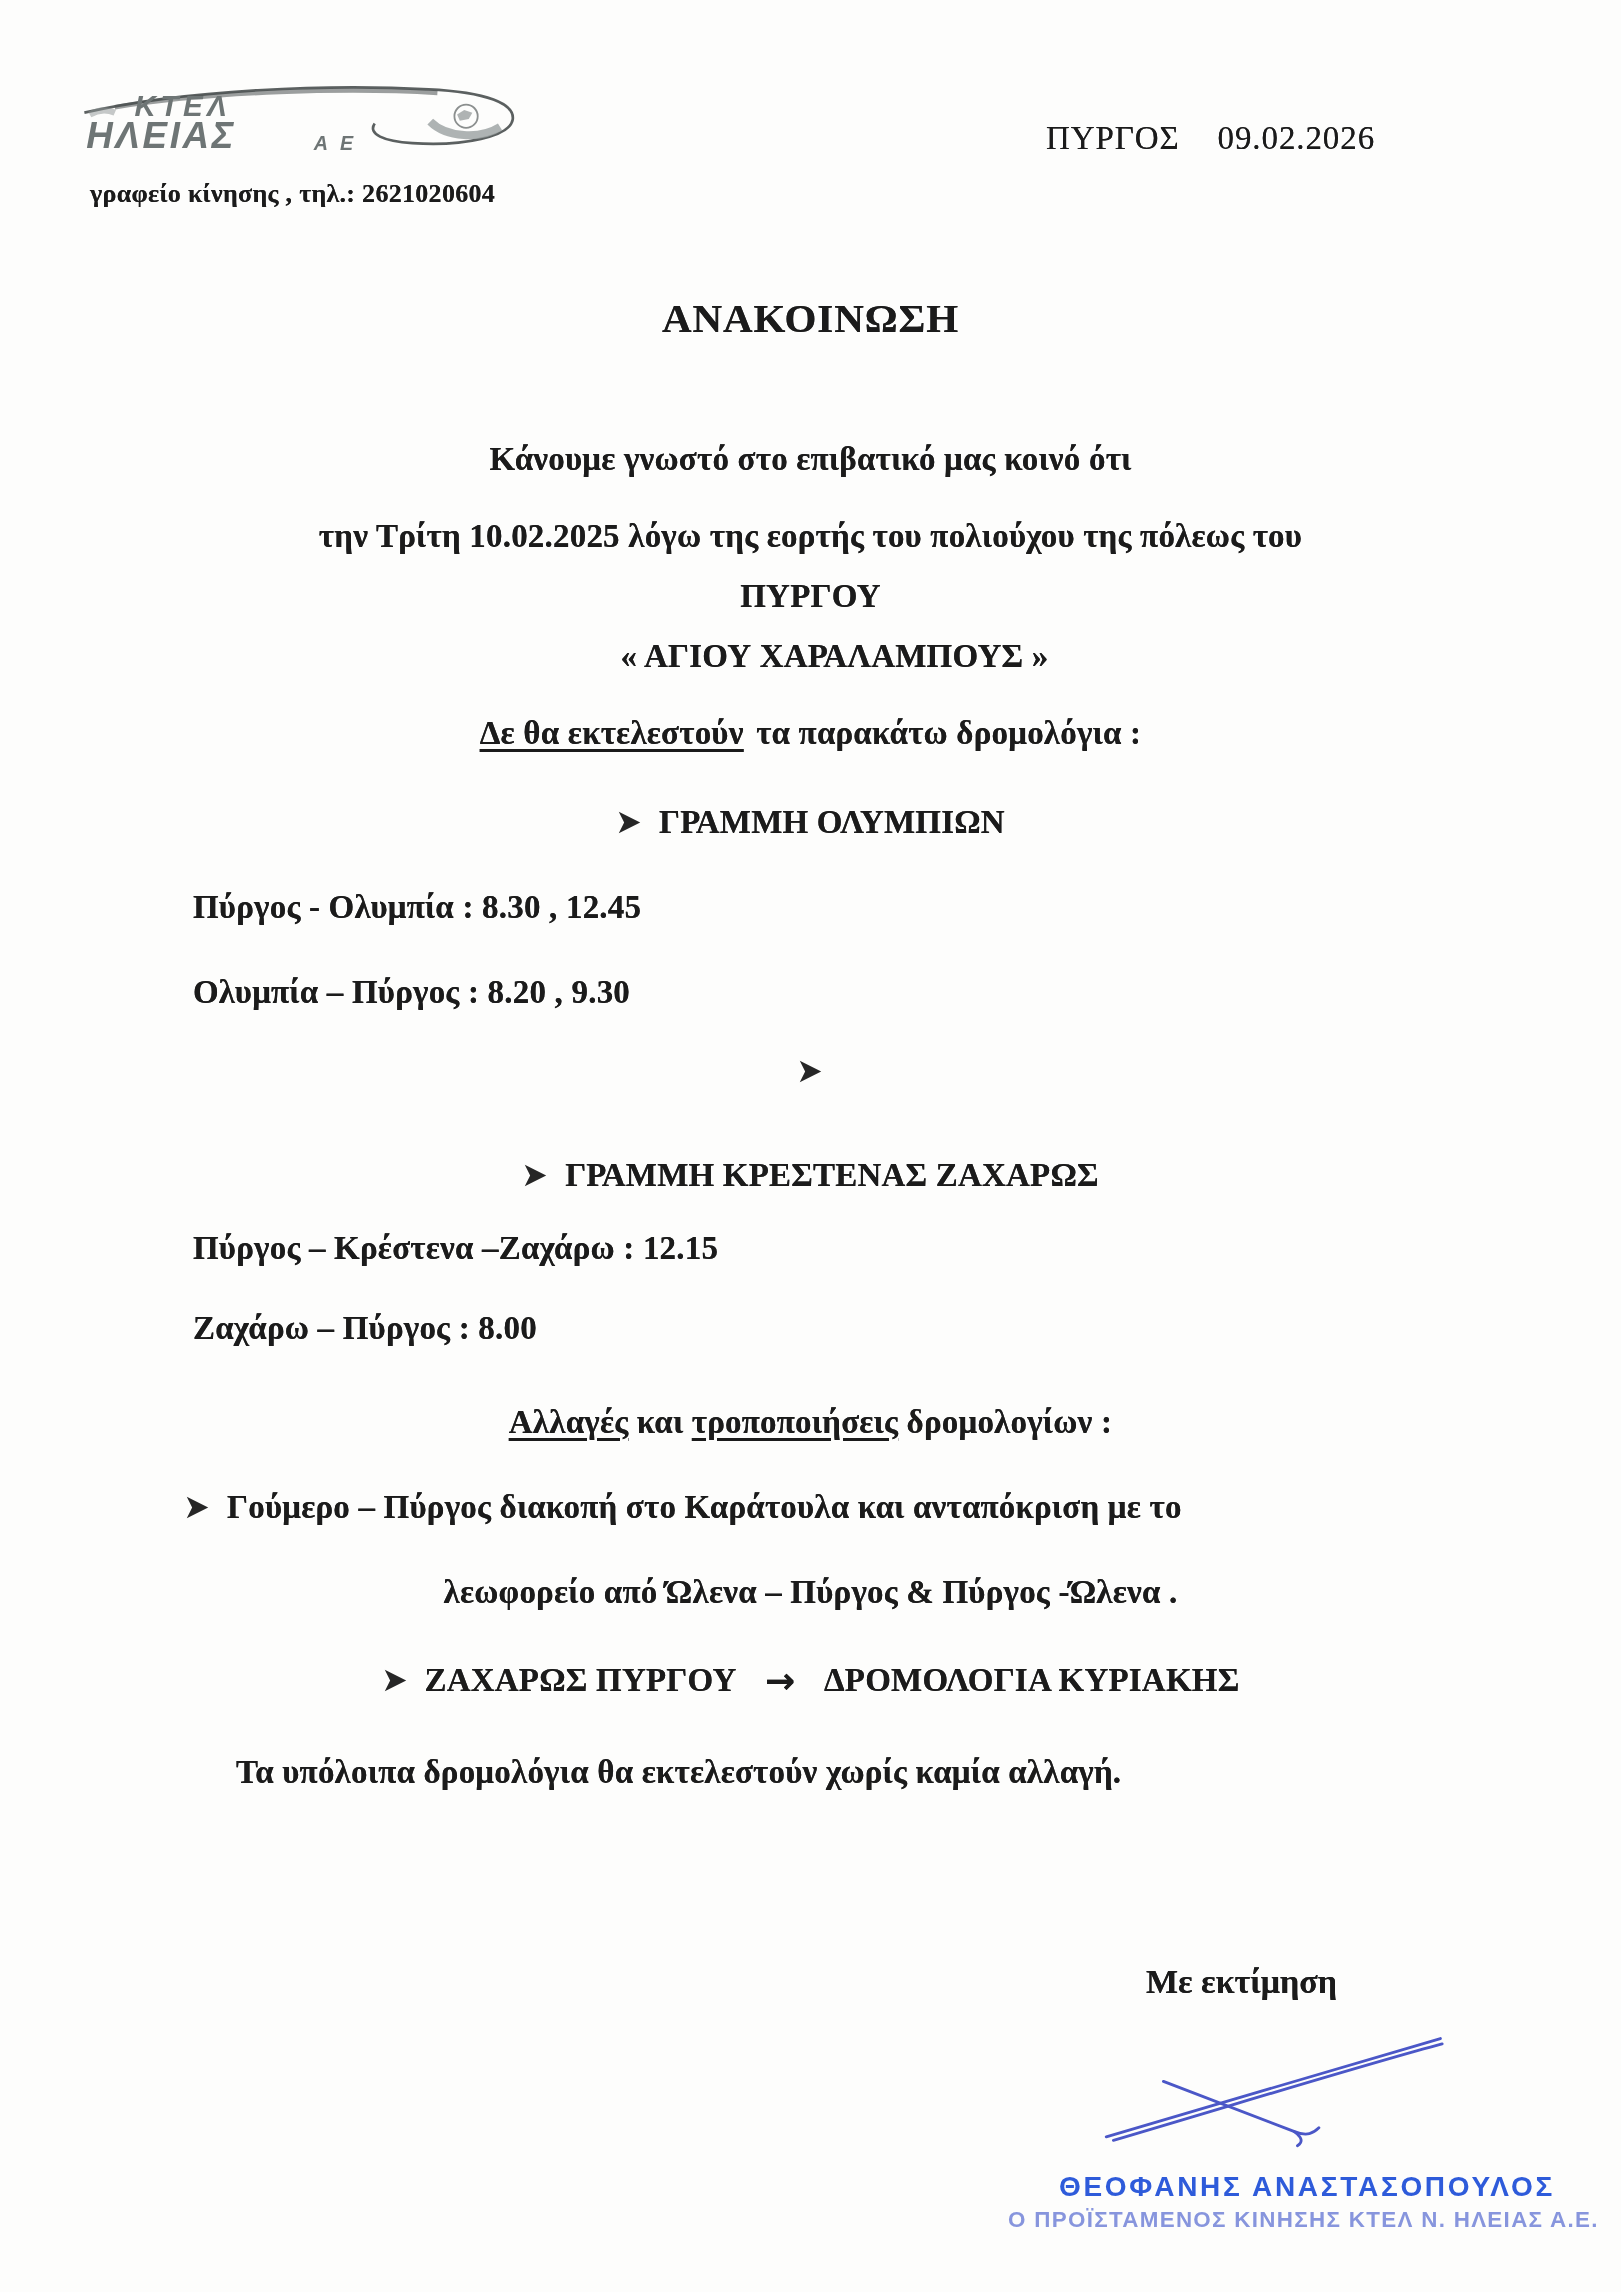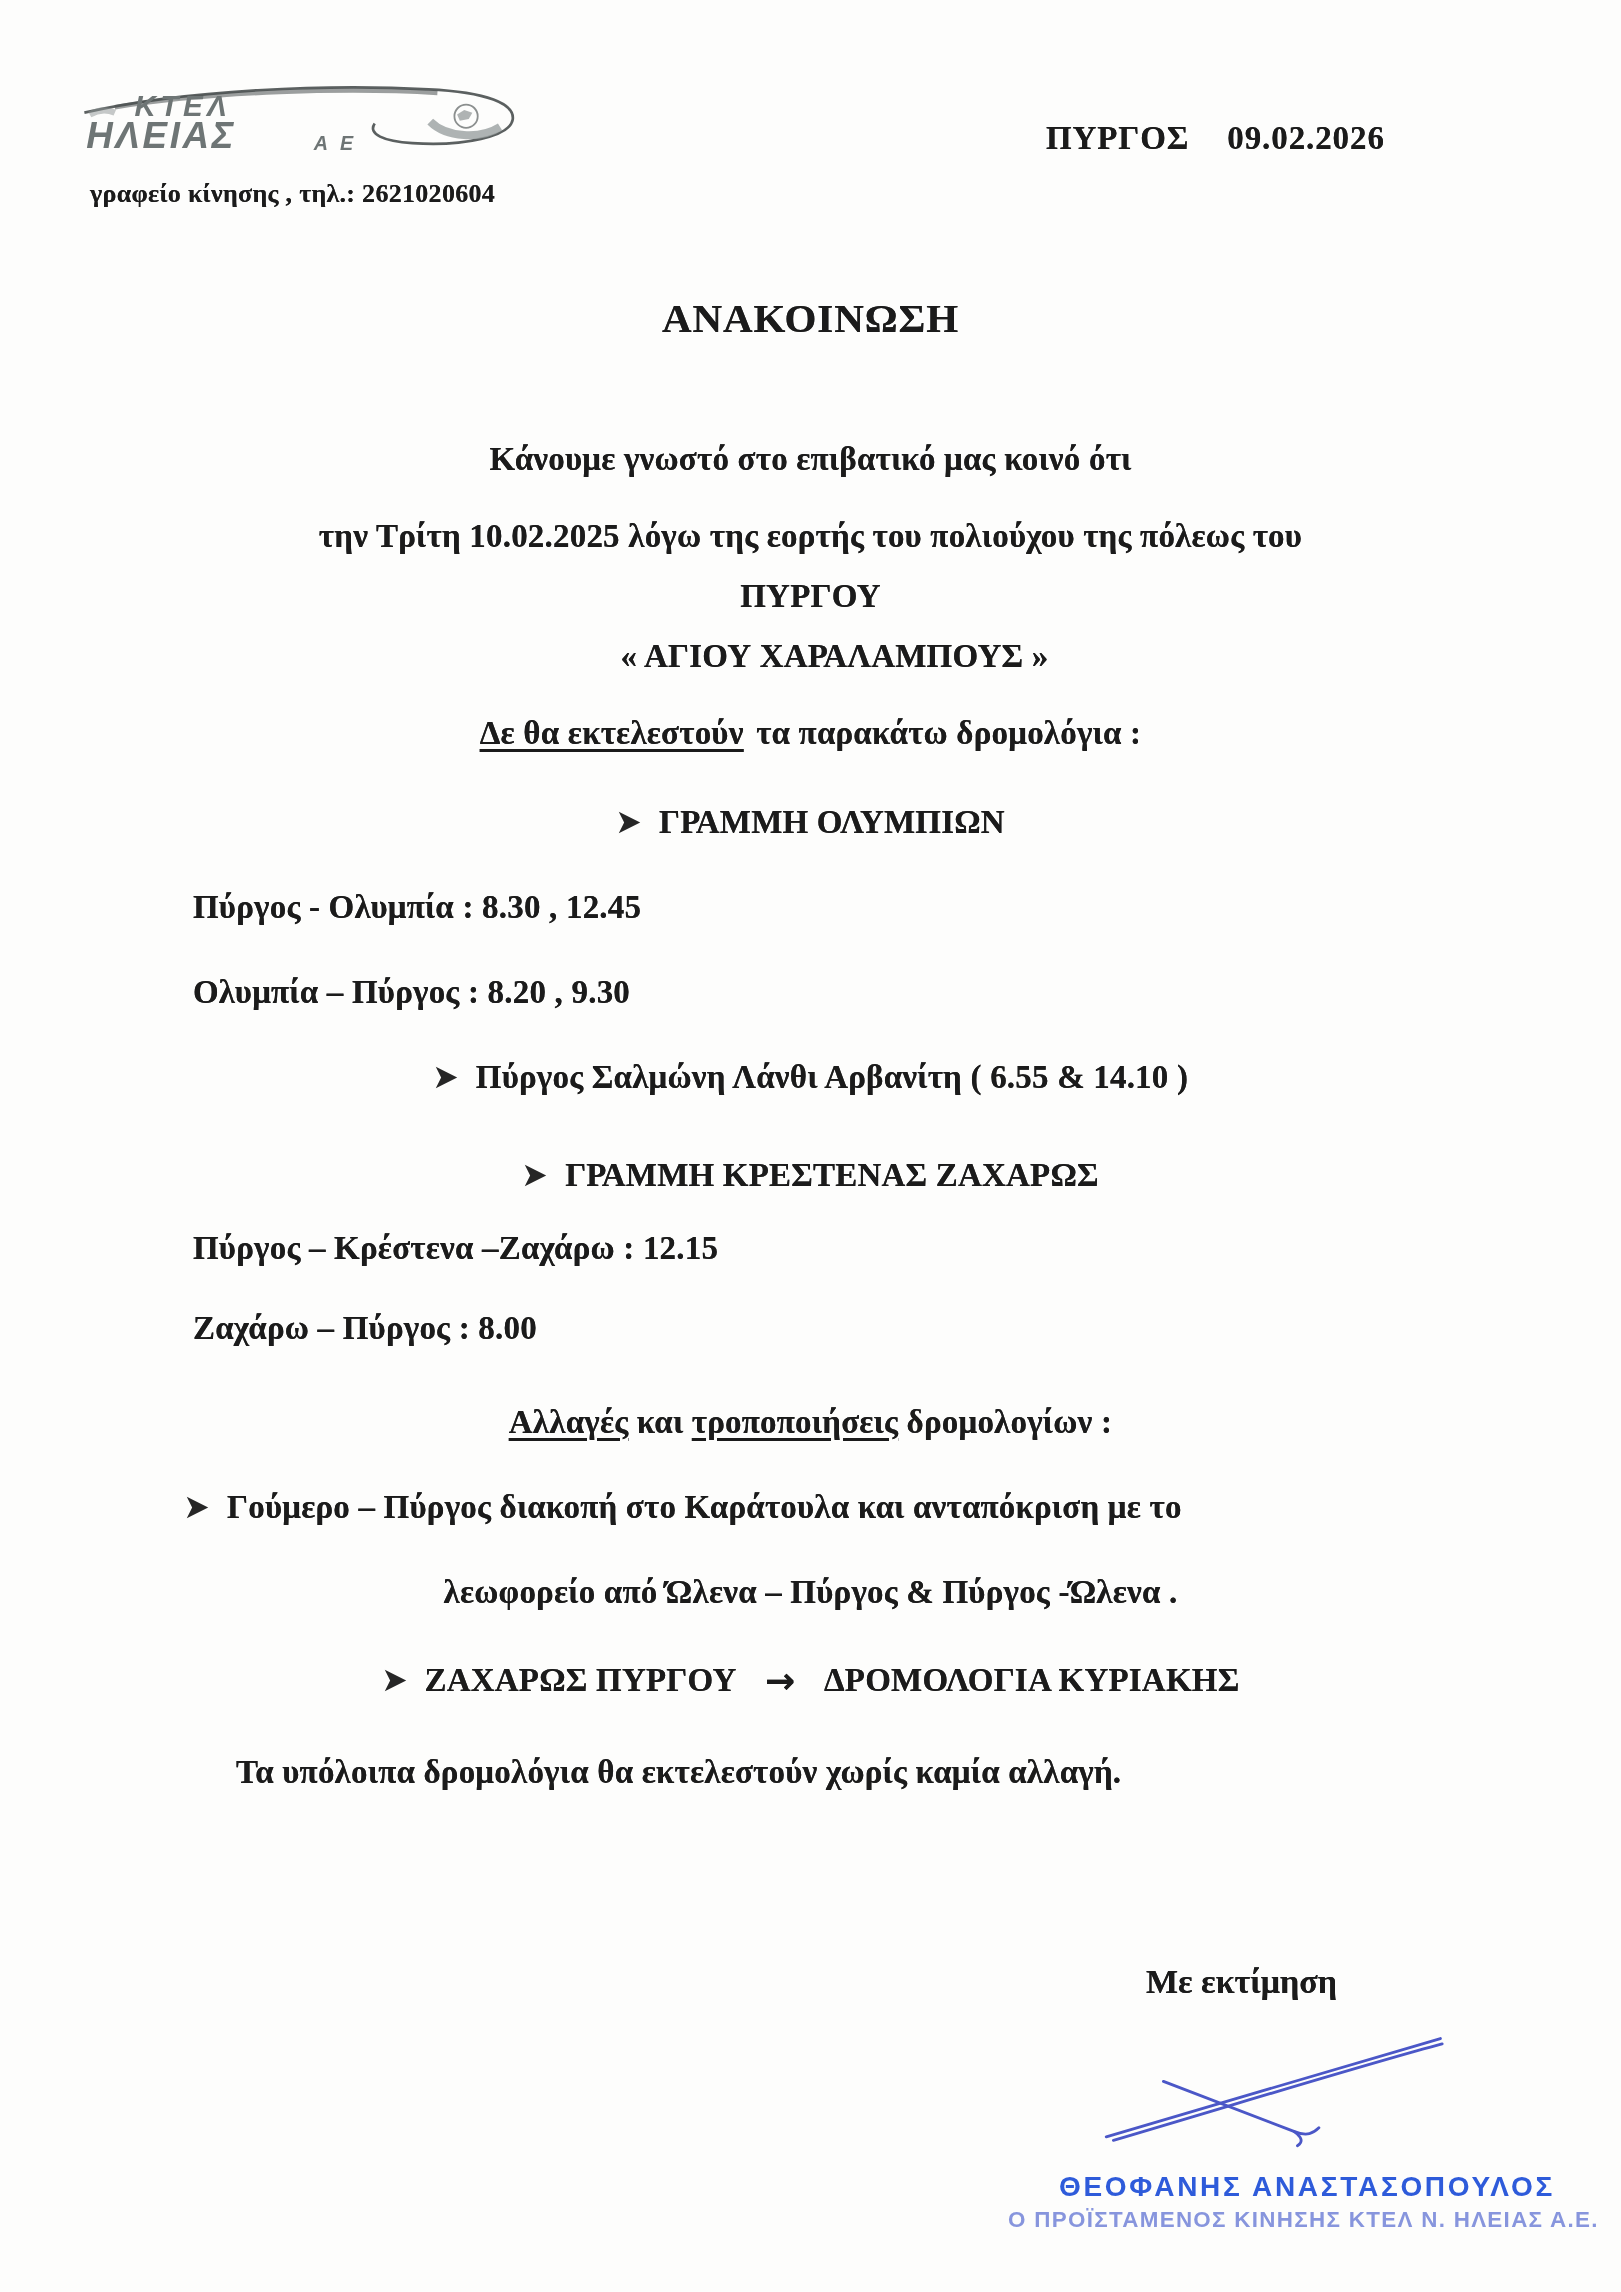--- a/index.html
+++ b/index.html
@@ -10,21 +10,21 @@
     font-family:"Liberation Serif", serif;
     color:#1b1b1b;
     overflow:hidden;
   }
   .abs { position:absolute; left:0; width:100%; }
   .center { text-align:center; }
   .ink { text-shadow:0 0 0.6px rgba(20,20,20,0.85); }
 
   
   .logo-wrap { position:absolute; left:79px; top:82px; width:448px; height:81px; }
-  .place-date { position:absolute; left:1046px; top:120px; font-size:33px; font-weight:700; letter-spacing:0.9px; }
+  .place-date { position:absolute; left:1046px; top:120px; font-size:33px; font-weight:400; letter-spacing:0.9px; }
   .place-date .gap { display:inline-block; width:38px; }
   .office-line { position:absolute; left:90px; top:179px; font-size:26px; font-weight:700; letter-spacing:0.3px; }
 
   
   .doc-title { top:294px; font-size:41px; font-weight:700; letter-spacing:0.9px; }
   .line { font-size:33px; font-weight:700; letter-spacing:0.2px; }
   .u { text-decoration:underline; text-decoration-thickness:2.7px; text-underline-offset:5.4px; }
   .gap-sm { display:inline-block; width:12.5px; }
 
   .bullet-row { display:flex; align-items:center; justify-content:center; gap:16px; }
@@ -102,21 +102,20 @@
     <span>ΓΡΑΜΜΗ ΟΛΥΜΠΙΩΝ</span>
   </div>
 
   <div class="abs line ink" style="top:889px; padding-left:193px;">Πύργος - Ολυμπία : 8.30 , 12.45</div>
   <div class="abs line ink" style="top:974px; padding-left:193px;">Ολυμπία – Πύργος : 8.20 , 9.30</div>
 
   <div class="abs line ink bullet-row" style="top:1059px;">
     <svg class="arrow-glyph" width="27" height="25" viewBox="0 0 30 28">
       <path d="M3,2 L27,14 L3,26 L9,14 Z" fill="#262626"></path>
     </svg>
-    <span>Πύργος Σαλμώνη Λάνθι Αρβανίτη ( 6.55 &amp; 14.10 )</span>
   </div>
 
   <div class="abs line ink bullet-row" style="top:1157px;">
     <svg class="arrow-glyph" width="27" height="25" viewBox="0 0 30 28">
       <path d="M3,2 L27,14 L3,26 L9,14 Z" fill="#262626"></path>
     </svg>
     <span>ΓΡΑΜΜΗ ΚΡΕΣΤΕΝΑΣ ΖΑΧΑΡΩΣ</span>
   </div>
 
   <div class="abs line ink" style="top:1230px; padding-left:193px;">Πύργος – Κρέστενα –Ζαχάρω : 12.15</div>

